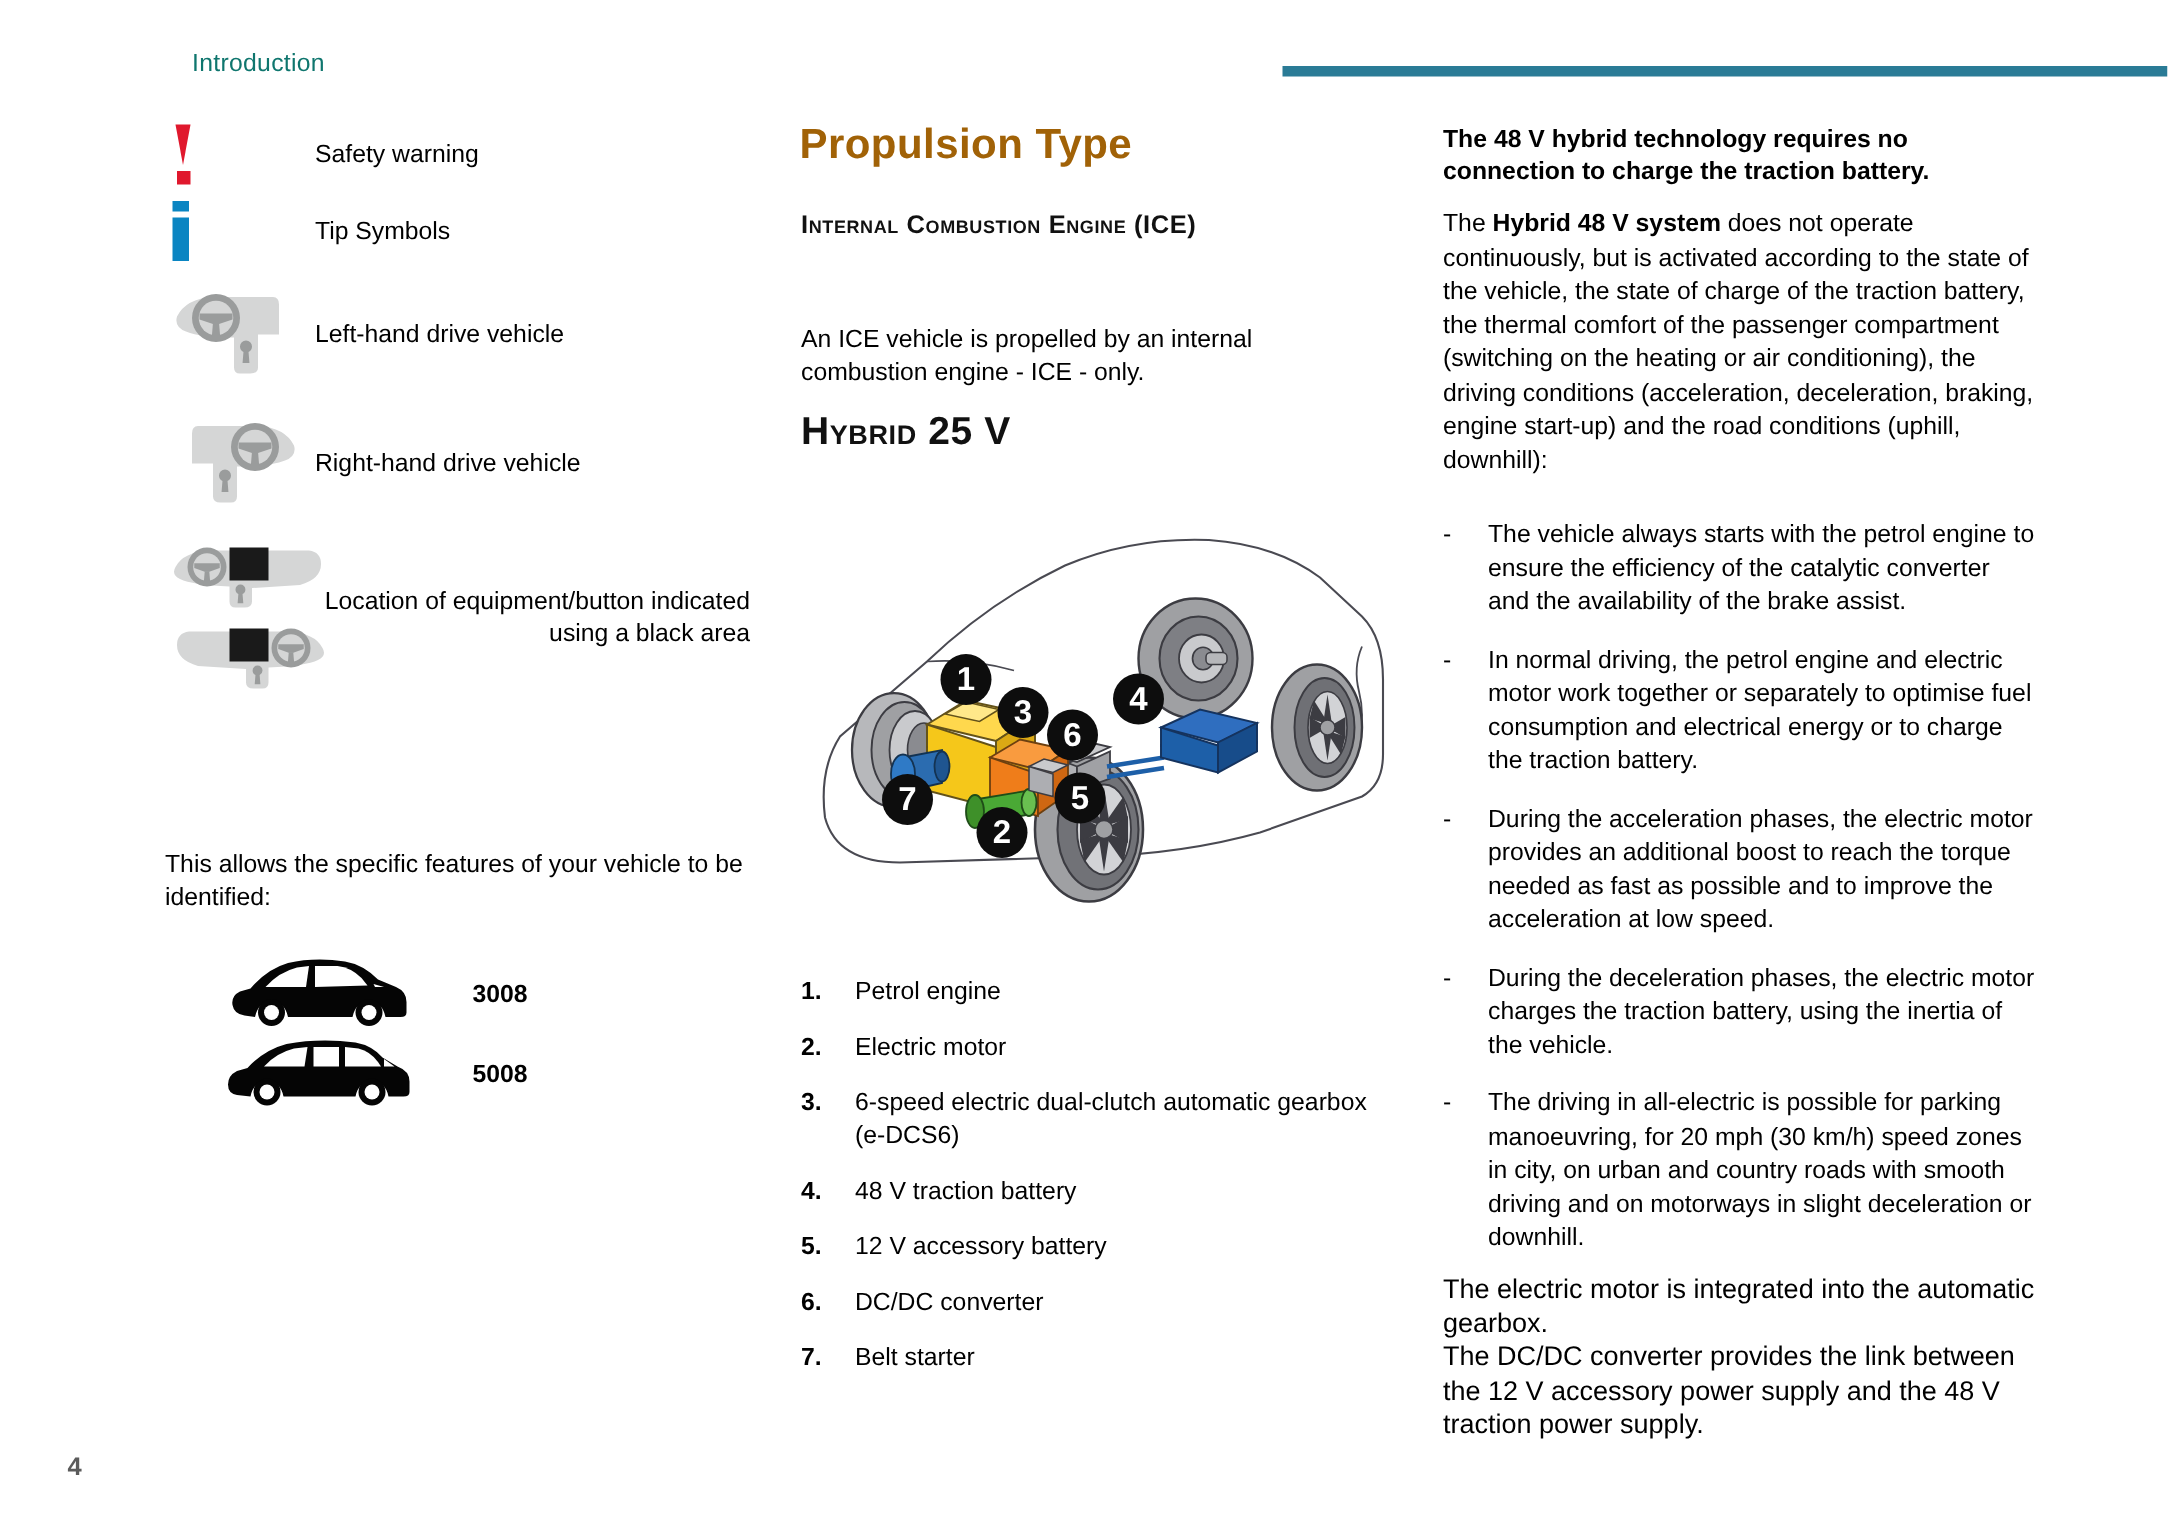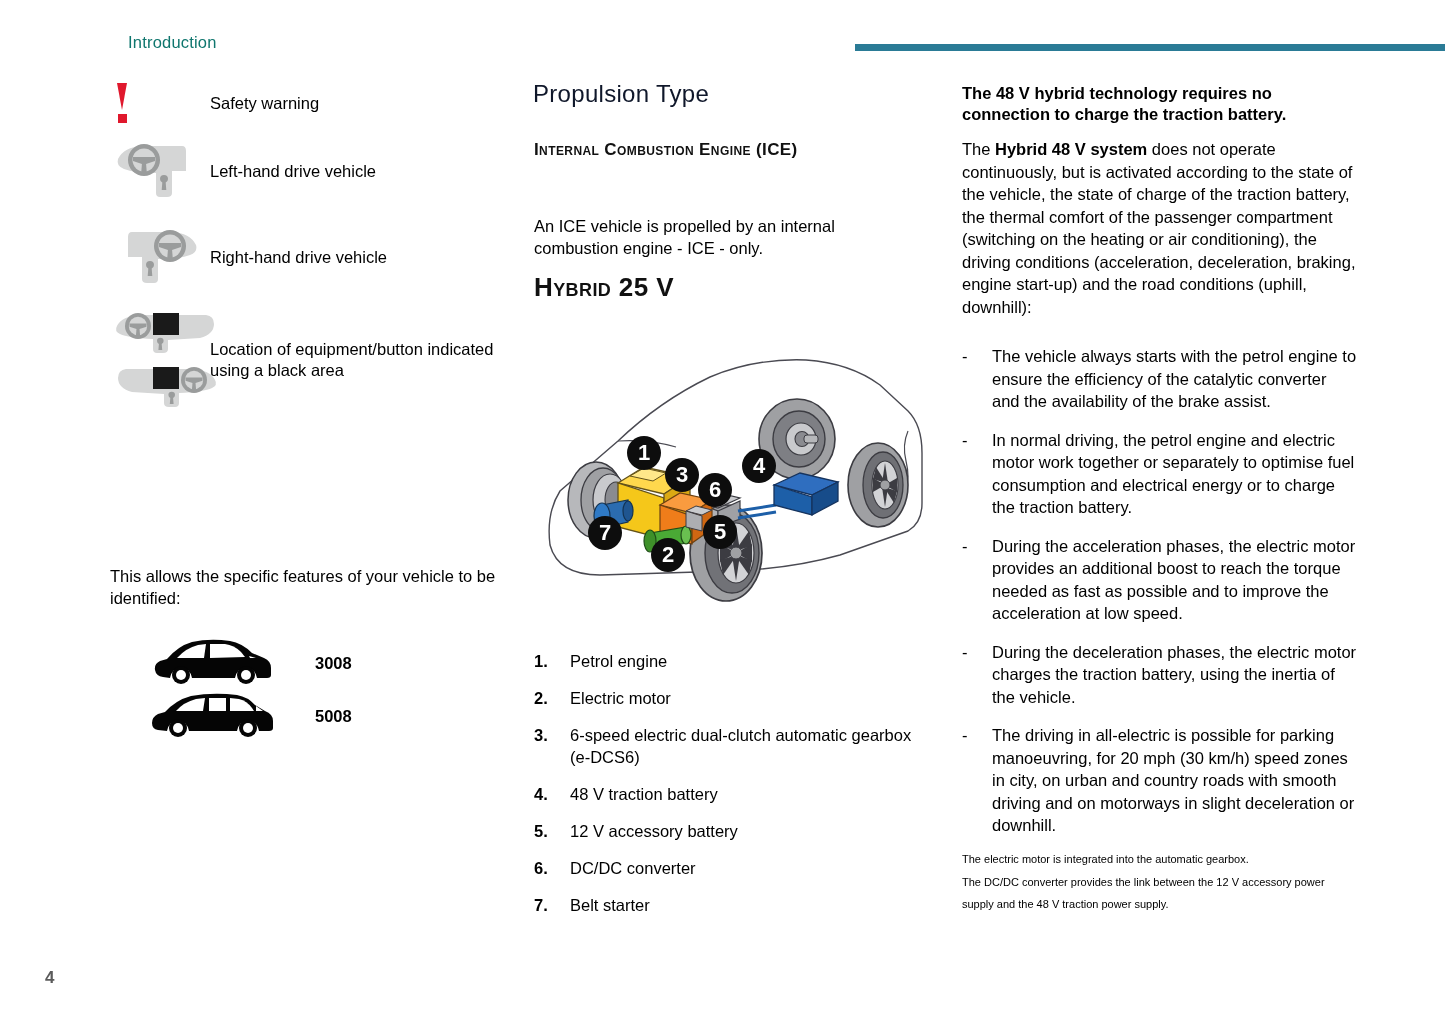--- a/index.html
+++ b/index.html
@@ -112,23 +112,23 @@
     display: flex;
     align-items: center;
   }
   .veh-art { width: 205px; flex: 0 0 205px; display:flex; justify-content:center; }
   .veh-name { font-size: 16.5px; font-weight: bold; }
 
   
   #prop-title {
     position: absolute;
     left: 533px; top: 80px;
-    font-size: 24px;
-    color: #0f172a;
-    font-weight: normal;
+    font-size: 28px;
+    color: #a16207;
+    font-weight: bold;
     letter-spacing: 0.3px;
   }
   .smallcaps-h {
     font-weight: bold;
     color: #111;
     font-variant: small-caps;
     letter-spacing: 0.4px;
   }
   #ice-heading {
     position: absolute;
@@ -197,21 +197,21 @@
     font-size: 16.5px;
     line-height: 22.5px;
     margin-bottom: 16px;
   }
   .bullet .dash { flex: 0 0 30px; }
   .bullet .btxt { flex: 1; }
   #rc-tail {
     position: absolute;
     left: 962px; top: 848px;
     width: 395px;
-    font-size: 11px;
+    font-size: 18px;
     line-height: 22.5px;
   }
   #rc-tail p { margin: 0; }
 </style>
 </head>
 <body>
 
 <div id="header-breadcrumb">Introduction</div>
 <div id="header-rule"></div>
 
@@ -222,20 +222,29 @@
   <div class="legend-row" style="height:50px;">
     <div class="legend-icon">
       <span class="icn-warn">
         <span class="bar"></span>
           <span class="dot"></span>
       </span>
     </div>
     <div class="legend-label">Safety warning</div>
   </div>
 
+  <div class="legend-row" style="height:52px;">
+    <div class="legend-icon">
+      <span class="icn-info">
+        <span class="dot"></span>
+          <span class="bar"></span>
+      </span>
+    </div>
+    <div class="legend-label">Tip Symbols</div>
+  </div>
 
 
   <div class="legend-row" style="height:86px;">
     <div class="legend-icon">
       <svg width="86" height="60" viewBox="0 0 86 60">
         <path d="M4 18 Q10 6 28 5 L68 5 Q72 5 72 10 L72 30 L58 30 L58 52 Q58 56 53 56 L46 56 Q42 56 42 52 L42 32 Q20 32 10 28 Q2 25 4 18 Z" fill="#d5d6d6"></path>
         <circle cx="30" cy="19" r="16" fill="#9a9c9c"></circle>
         <circle cx="30" cy="19" r="11.5" fill="#d5d6d6"></circle>
         <path d="M19 16 h22 v4 l-9 3 -4 0 -9 -3 z" fill="#9a9c9c"></path>
         <path d="M28 22 h4 l1 12 h-6 z" fill="#9a9c9c"></path>
@@ -277,21 +286,21 @@
           <path d="M3 18 Q8 8 26 7 L92 7 Q100 8 100 16 Q100 26 86 30 L54 32 L54 41 Q54 45 49 45 L43 45 Q39 45 39 41 L39 31 Q14 30 6 26 Q0 23 3 18 Z" fill="#d5d6d6"></path>
           <circle cx="24" cy="18" r="13" fill="#9a9c9c"></circle>
           <circle cx="24" cy="18" r="9.2" fill="#d5d6d6"></circle>
           <path d="M15.5 15.5 h17 v3.2 l-7 2.4 -3 0 -7 -2.4 z" fill="#9a9c9c"></path>
           <path d="M22.5 20.8 h3 l.8 9.4 h-4.6 z" fill="#9a9c9c"></path>
           <rect x="39" y="5" width="26" height="22" fill="#1a1a1a"></rect>
           <path d="M43 33 a3.3 3.3 0 1 1 6.6 0 a3.3 3.3 0 0 1 -1.9 3 l.5 6.1 h-3.8 l.5 -6.1 A3.3 3.3 0 0 1 43 33 z" fill="#9a9c9c"></path>
         </g>
       </svg>
     </div>
-    <div class="legend-label" style="width:290px;">Location of equipment/button indicated using a black area</div>
+    <div class="legend-label" style="width:290px;text-align:right;">Location of equipment/button indicated using a black area</div>
   </div>
 </div>
 
 <div id="intro-note">This allows the specific features of your vehicle to be identified:</div>
 
 <div class="veh-row" style="top:637px;">
   <div class="veh-art">
     <svg width="118" height="52" viewBox="0 0 118 52">
       <path fill="#050505" d="M9 40 Q2 39 1 33 Q0 27 6 24 L13 22 Q24 9 38 5 Q56 1 76 4 Q88 6 98 16 L110 21 Q117 24 117 31 L117 38 Q117 41 113 41 L103 41 Q101 31 92 31 Q83 31 81 41 L38 41 Q36 31 27 31 Q18 31 16 41 Z"></path>
       <path fill="#fff" d="M23 21 Q32 11 44 8 L52 7 L50 21 Z"></path>

